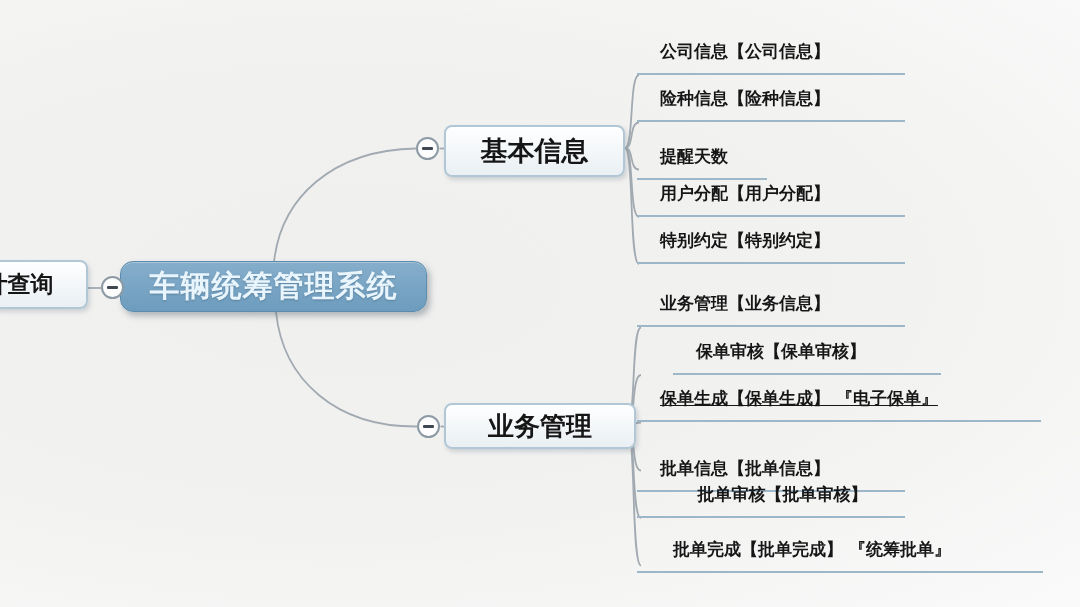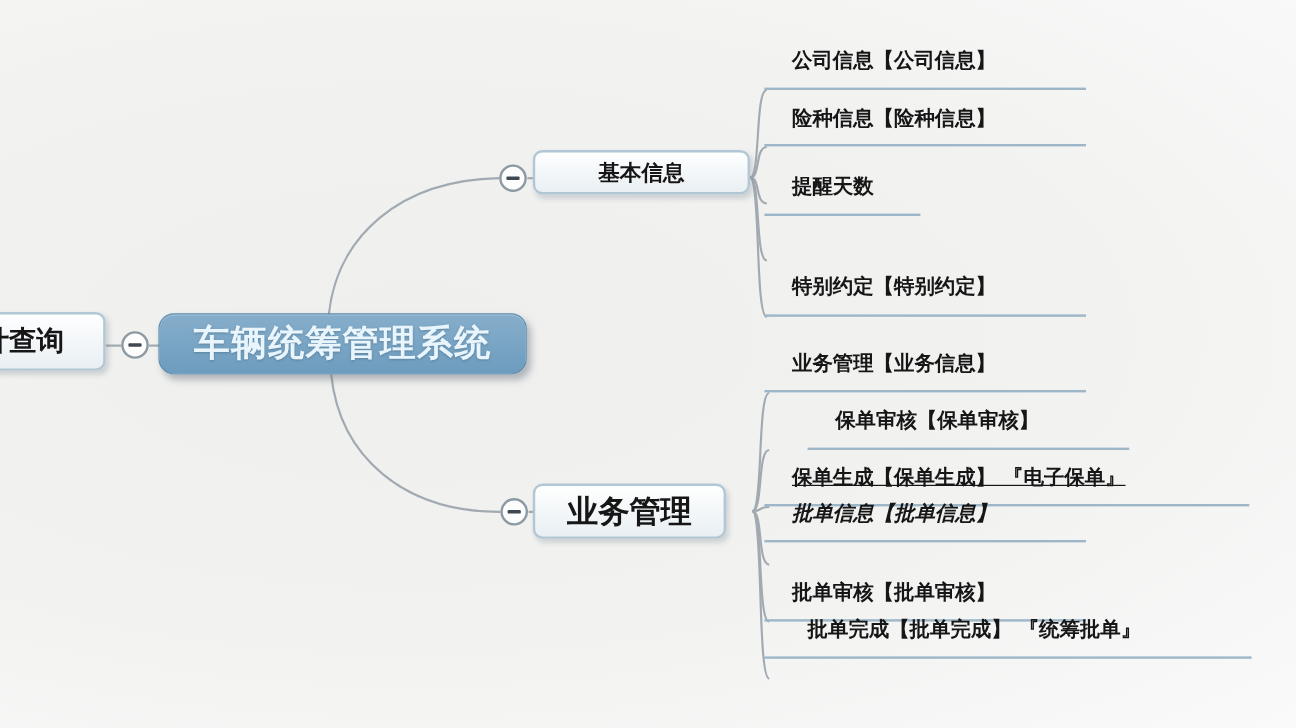--- a/index.html
+++ b/index.html
@@ -13,58 +13,58 @@
   #canvas{
     position:relative;width:1080px;height:607px;overflow:hidden;
     background:radial-gradient(ellipse at 32% 46%, #efefee 0%, var(--background) 55%, #fafafa 100%);
   }
   svg.wires{position:absolute;left:0;top:0;pointer-events:none;z-index:1;}
   svg.wires path{fill:none;stroke:var(--connector);stroke-width:1.8;}
 
   .node{position:absolute;box-sizing:border-box;display:flex;align-items:center;justify-content:center;z-index:2;}
 
   .root-node{
-    left:132px;top:261px;width:307px;height:51px;border-radius:13px;
+    left:120px;top:261px;width:307px;height:51px;border-radius:13px;
     background:linear-gradient(180deg,var(--root-fill-top),var(--root-fill-bottom));
     border:1px solid var(--root-border);
     box-shadow:3px 4px 6px rgba(100,110,120,.45), inset 0 1px 0 rgba(255,255,255,.28);
     color:var(--root-text);font-size:30px;font-weight:bold;letter-spacing:1px;white-space:nowrap;
     text-shadow:0 1px 2px rgba(60,90,110,.45);
   }
   .branch-box{
     border:2px solid var(--box-border);border-radius:8px;
     background:linear-gradient(180deg,var(--box-fill-top),var(--box-fill-bottom));
     box-shadow:2px 3px 4px rgba(120,130,140,.28);
     color:var(--text);font-weight:bold;white-space:nowrap;
   }
-  .branch-basic{left:444px;top:125px;width:181px;height:37px;font-size:18px;}
-  .branch-business{left:444px;top:403px;width:161px;height:46px;font-size:26px;}
+  .branch-basic{left:444px;top:125px;width:181px;height:52px;font-size:27px;}
+  .branch-business{left:444px;top:403px;width:192px;height:46px;font-size:26px;}
   .left-node{left:-50px;top:260px;width:138px;height:49px;font-size:23px;}
 
   .collapse-btn{
     position:absolute;width:23px;height:23px;border-radius:50%;box-sizing:border-box;
     background:#fdfdfd;border:2px solid var(--circle-border);
     display:flex;align-items:center;justify-content:center;z-index:3;cursor:pointer;
   }
   .collapse-btn .minus{width:11px;height:3px;background:var(--minus);border-radius:1px;}
   .cb-root{left:101px;top:276px;}
   .cb-basic{left:416px;top:137px;}
   .cb-business{left:417px;top:415px;}
 
   .leaf{
     position:absolute;left:637px;box-sizing:border-box;height:37px;z-index:2;
     padding:0 0 10px 23px;line-height:27px;border-bottom:2px solid var(--underline);
     font-size:17px;font-weight:bold;color:var(--text);white-space:nowrap;overflow:visible;
   }
   .l-t1{top:38px;width:268px;}   .l-t2{top:85px;width:268px;font-family:Liberation Serif, serif;}
   .l-t3{top:132px;width:130px;margin-top:11px;}  .l-t4{top:180px;width:268px;}
-  .l-t5{top:227px;width:268px;font-family:Liberation Mono, monospace;}
+  .l-t5{top:227px;width:268px;}
   .l-b1{top:290px;width:268px;}  .l-b2{top:338px;width:268px;margin-left:36px;}
-  .l-b3{top:385px;width:404px;text-decoration:underline;}  .l-b4{top:415px;width:268px;font-style:italic;}
-  .l-b5{top:481px;width:268px;}  .l-b6{top:512px;width:406px;padding-left:36px;}
+  .l-b3{top:385px;width:404px;text-decoration:underline;}  .l-b4{top:455px;width:268px;}
+  .l-b5{top:481px;width:268px;text-align:center;}  .l-b6{top:536px;width:406px;padding-left:36px;}
 </style>
 </head>
 <body>
 
 <div id="canvas">
 
   <svg class="wires" width="1080" height="607" viewBox="0 0 1080 607">
     <path d="M88,288 L101,288"></path>
     <path d="M124,288 L133,288"></path>
     <path d="M274,262 C281,198 332,150 416,148.5"></path>
@@ -108,20 +108,21 @@
   <div class="collapse-btn cb-business">
     <span class="minus"></span>
   </div>
   <div class="node branch-box branch-business">
     <span>业务管理</span>
   </div>
 
   <div class="leaf l-t1">公司信息【公司信息】</div>
   <div class="leaf l-t2">险种信息【险种信息】</div>
   <div class="leaf l-t3">提醒天数</div>
+  <div class="leaf l-t4">用户分配【用户分配】</div>
   <div class="leaf l-t5">特别约定【特别约定】</div>
 
   <div class="leaf l-b1">业务管理【业务信息】</div>
   <div class="leaf l-b2">保单审核【保单审核】</div>
   <div class="leaf l-b3">保单生成【保单生成】 『电子保单』</div>
   <div class="leaf l-b4">批单信息【批单信息】</div>
   <div class="leaf l-b5">批单审核【批单审核】</div>
   <div class="leaf l-b6">批单完成【批单完成】 『统筹批单』</div>
 
 </div>

